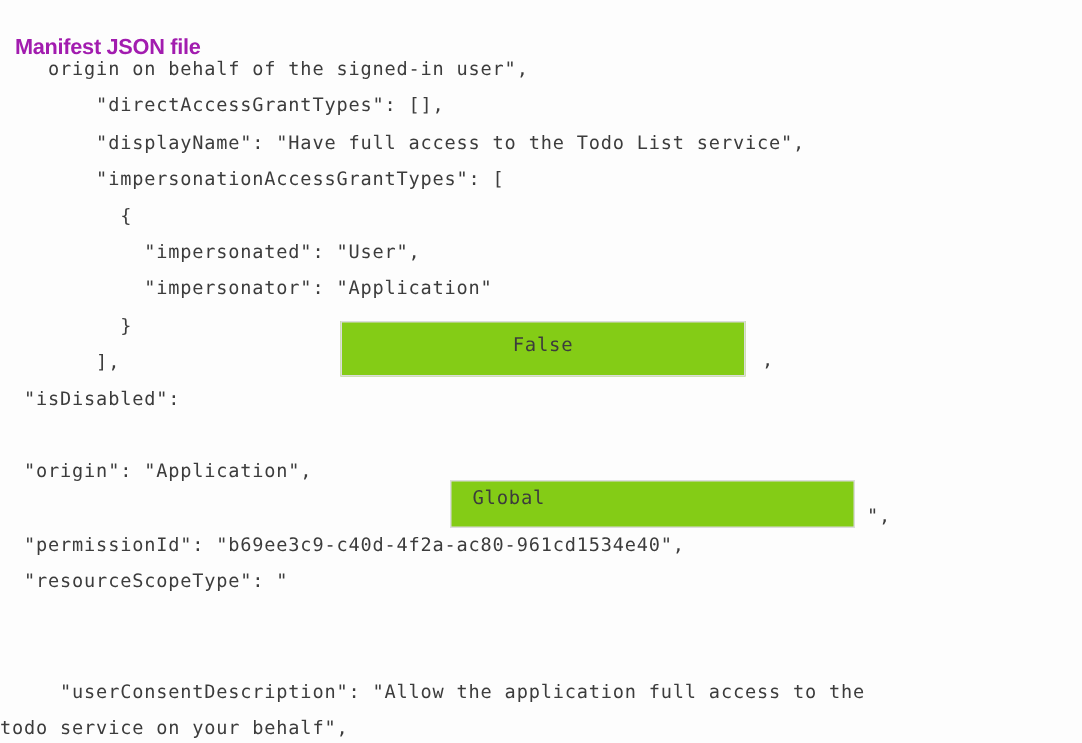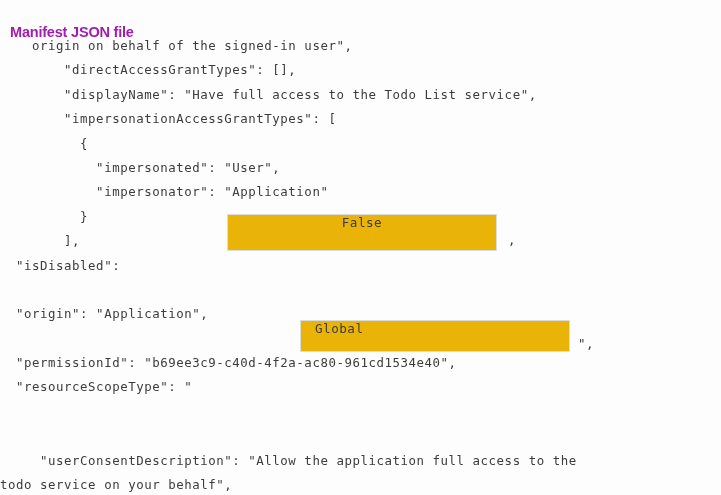--- a/index.html
+++ b/index.html
@@ -50,28 +50,29 @@
     color: #3c3c3c;
     letter-spacing: 0.55px;
     white-space: pre;
     height: 24.4px;
     position: relative;
   }
 
   
   .value-box {
     position: absolute;
-    background: #eab308;
+    background: #84cc16;
     border: 1px solid #dcdcdc;
     box-sizing: border-box;
     font-family: "DejaVu Sans Mono", "Liberation Mono", monospace;
     font-size: 12.6px;
     color: #3c3c3c;
     letter-spacing: 0.5px;
     display: flex;
+    align-items: center;
     white-space: pre;
   }
 
   #box-is-disabled {
     left: 227px;
     top: 214px;
     width: 270px;
     height: 37px;
     justify-content: center;
     padding-bottom: 6px;

